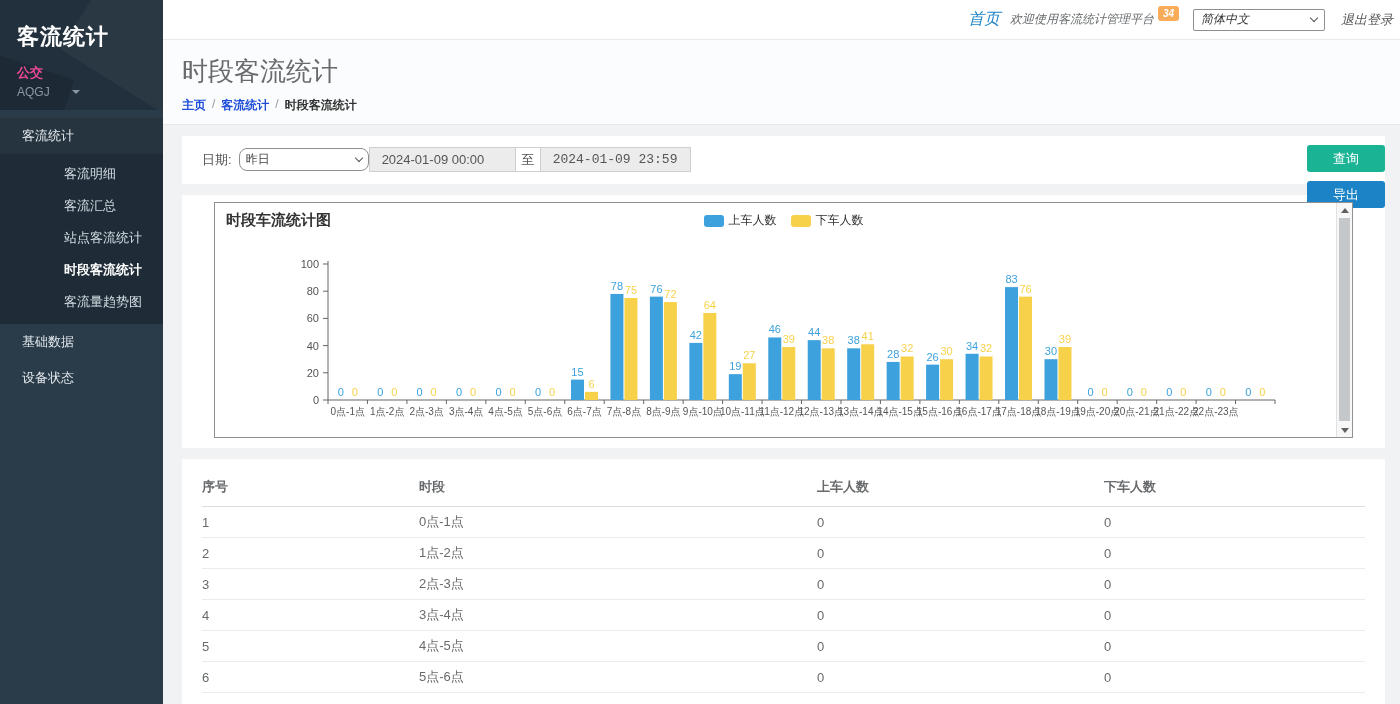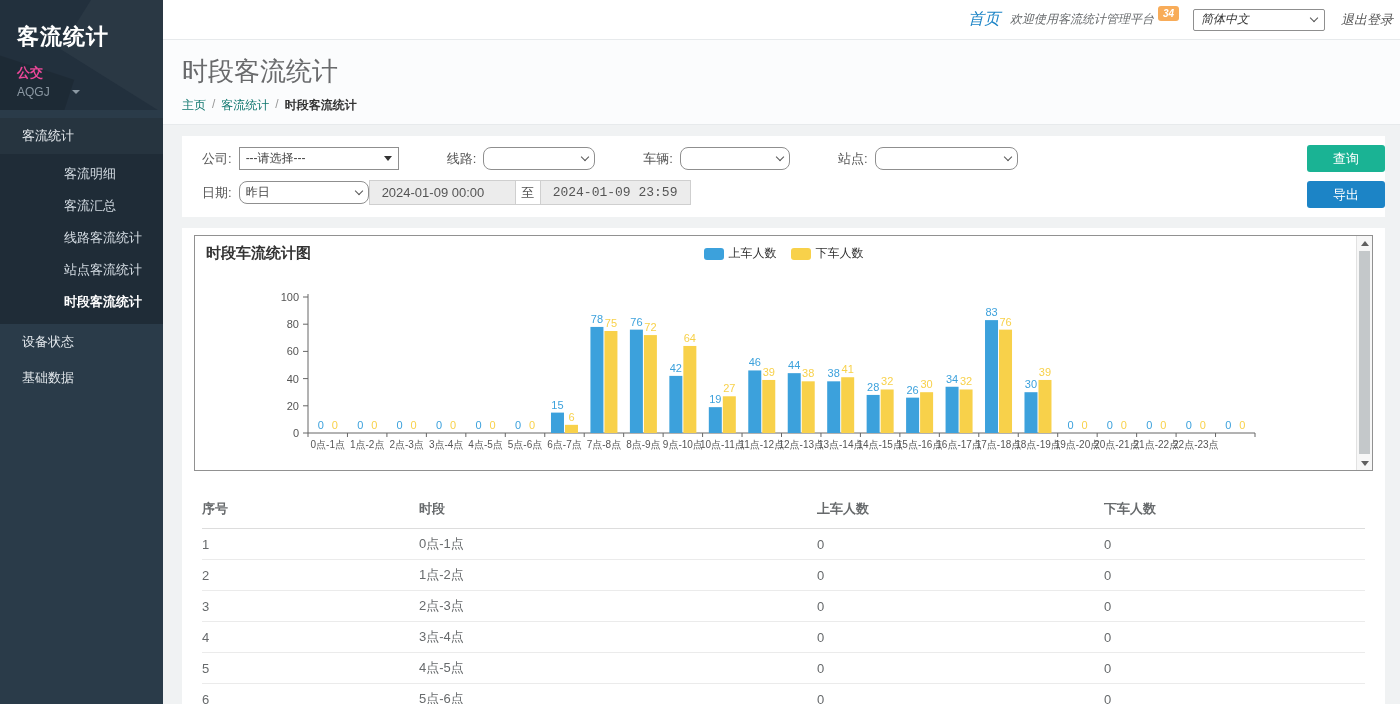--- a/index.html
+++ b/index.html
@@ -40,21 +40,21 @@
     padding:2px 5px; margin:-12px 14px 0 4px; font-weight:bold; }
   .lang-select { width:132px; height:22px; border:1px solid #8f8f8f; border-radius:2px;
     background:#fff; font-size:12px; color:#333; display:flex; align-items:center;
     justify-content:space-between; padding:0 7px; cursor:pointer; margin-right:16px; }
   .logout { color:#555; font-size:13px; cursor:pointer; }
 
   .heading { background:#fbfcfd; border-bottom:1px solid #e7eaec; height:85px;
     padding:14px 15px 0 19px; }
   .page-title { font-size:26px; color:#696a6c; font-weight:normal; }
   .breadcrumb { margin-top:8px; font-size:12px; color:#999; display:flex; gap:6px; }
-  .breadcrumb .crumb { color:#0f766e; cursor:pointer; }
+  .breadcrumb .crumb { color:#1d4ed8; cursor:pointer;font-weight:bold; }
   .breadcrumb .crumb.current { color:#333; font-weight:bold; cursor:default; }
 
   .content { padding:11px 15px 0 19px; }
   .panel { background:#fff; }
 
   
   .filter-panel { position:relative; padding:11px 20px 12px; margin-bottom:11px; }
   .filter-row { display:flex; align-items:center; }
   .filter-row + .filter-row { margin-top:10px; }
   .f-label { font-size:13px; color:#555; margin-right:7px; }
@@ -77,21 +77,21 @@
   .date-to   { width:150px; border-left:none;font-family:Liberation Mono, monospace; }
   .to-box { height:25px; width:26px; background:#fff; border:1px solid #cfcfcf;
     font-size:13px; color:#555; display:flex; align-items:center; justify-content:center; }
   .btn { position:absolute; right:0; width:78px; height:27px; border:none;
     border-radius:3px; color:#fff; font-size:13px; cursor:pointer;
     font-family:inherit; }
   .btn-query { top:9px; background:#1ab394; }
   .btn-export { top:45px; background:#1c84c6; }
 
   
-  .chart-panel { padding:7px 12px 10px; }
+  .chart-panel { padding:7px 32px 10px; margin-bottom:11px; }
   .chart-box { border:1px solid #919191; height:236px; position:relative; background:#fff; }
   .chart-title { position:absolute; left:11px; top:8px; font-size:15px; font-weight:bold;
     color:#333; }
   .legend { position:absolute; top:9px; left:50%; transform:translateX(-50%);
     display:flex; gap:14px; align-items:center; }
   .legend-item { display:flex; align-items:center; gap:5px; font-size:12px; color:#333; }
   .swatch { width:20px; height:12px; border-radius:3px; }
   .chart-svg-wrap { position:absolute; left:0; top:36px; right:17px; bottom:0; }
   .chart-scrollbar { position:absolute; right:0; top:0; bottom:0; width:16px;
     background:#f7f7f7; border-left:1px solid #e2e2e2; }
@@ -124,26 +124,26 @@
     <div class="brand-code">
       <span>AQGJ</span>
       <span class="caret-down"></span>
     </div>
   </div>
   <div class="menu">
       <div class="menu-parent open">客流统计</div>
       <div class="submenu">
         <div class="submenu-item">客流明细</div>
         <div class="submenu-item">客流汇总</div>
-        <div class="submenu-item">线路客流统计</div>
         <div class="submenu-item">站点客流统计</div>
         <div class="submenu-item active">时段客流统计</div>
+        <div class="submenu-item">客流量趋势图</div>
       </div>
+      <div class="menu-parent">基础数据</div>
       <div class="menu-parent">设备状态</div>
-      <div class="menu-parent">基础数据</div>
     </div>
 </div>
 
 <div class="main">
 
   <div class="topbar">
     <span class="home-link">首页</span>
     <span class="welcome">欢迎使用客流统计管理平台</span>
     <span class="badge">34</span>
     <div class="lang-select">
@@ -160,42 +160,20 @@
         <span>/</span>
         <span class="crumb">客流统计</span>
         <span>/</span>
         <span class="crumb current">时段客流统计</span>
       </div>
   </div>
 
   <div class="content">
 
     <div class="panel filter-panel">
-      <div class="filter-row">
-        <span class="f-label">公司:</span>
-        <div class="sel company">
-          <span>---请选择---</span>
-          <span class="tri-down"></span>
-        </div>
-        <span class="f-label">线路:</span>
-        <div class="sel line">
-          <span></span>
-          <span class="chev"></span>
-        </div>
-        <span class="f-label">车辆:</span>
-        <div class="sel vehicle">
-          <span></span>
-          <span class="chev"></span>
-        </div>
-        <span class="f-label">站点:</span>
-        <div class="sel station">
-          <span></span>
-          <span class="chev"></span>
-        </div>
-      </div>
       <div class="filter-row">
         <span class="f-label">日期:</span>
         <div class="sel datepreset">
           <span>昨日</span>
           <span class="chev"></span>
         </div>
         <div class="date-input date-from">2024-01-09 00:00</div>
         <div class="to-box">至</div>
         <div class="date-input date-to">2024-01-09 23:59</div>
       </div>

